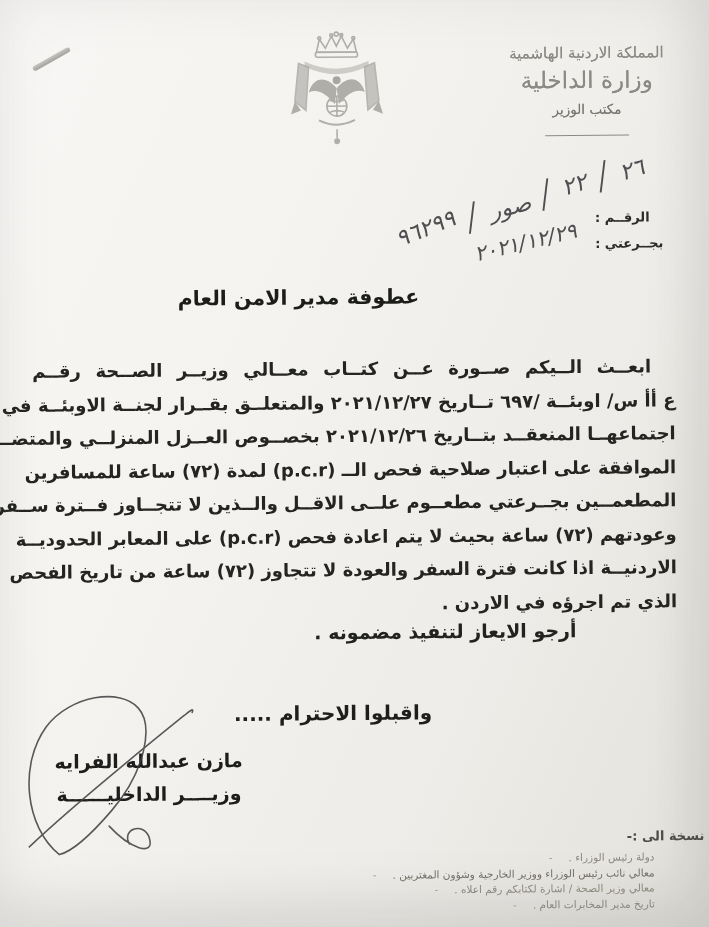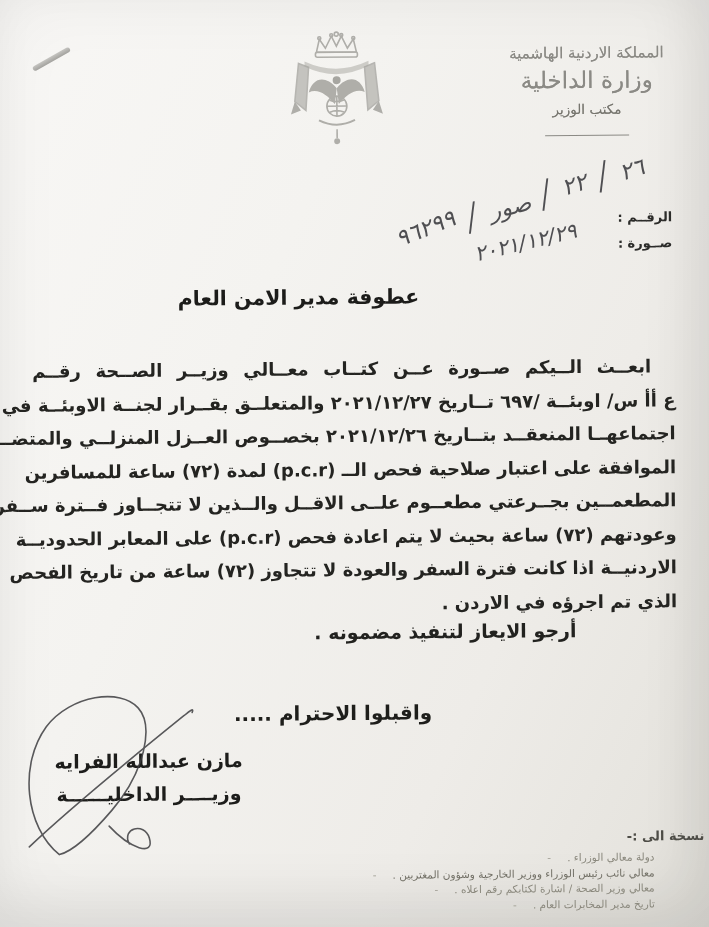--- a/index.html
+++ b/index.html
@@ -26,21 +26,21 @@
   .hand-number{position:absolute;left:393px;top:190px;width:258px;display:flex;direction:ltr;
     justify-content:space-between;align-items:baseline;transform:rotate(-17deg);
     font-size:23px;font-style:italic;color:#4f4f52;letter-spacing:1px;}
   .hand-number .slash{transform:rotate(14deg) scaleY(1.7);font-style:normal;}
   .hand-number span:nth-child(1){transform:translateY(-3px) rotate(-4deg);}
   .hand-number span:nth-child(3){transform:translateY(2px) rotate(3deg);}
   .hand-number span:nth-child(7){transform:translateY(3px);}
   .hand-date{position:absolute;left:430px;top:232px;width:195px;direction:ltr;text-align:center;
     transform:rotate(-13deg);font-size:21px;font-style:italic;color:#4f4f52;letter-spacing:3px;}
 
-  .meta-labels{position:absolute;right:12px;top:212px;width:100px;direction:rtl;text-align:center;
+  .meta-labels{position:absolute;right:12px;top:212px;width:100px;direction:rtl;text-align:left;
     font-size:13px;font-weight:bold;color:#2c2c2a;}
   .meta-row{margin-bottom:11px;letter-spacing:.3px;}
 
   .recipient{position:absolute;left:140px;top:285px;width:320px;direction:rtl;text-align:center;
     font-size:20.5px;font-weight:bold;color:#1c1c1a;}
 
   .body-text{position:absolute;right:33px;left:33px;top:352px;direction:rtl;
     font-size:18px;font-weight:bold;color:#242421;}
   .body-line{height:33.5px;line-height:33.5px;text-align:justify;text-align-last:justify;
     white-space:nowrap;overflow:visible;}
@@ -113,21 +113,21 @@
       <span>صور</span>
       <span class="slash">/</span>
       <span>٢٢</span>
       <span class="slash">/</span>
       <span>٢٦</span>
     </div>
     <div class="hand-date">٢٠٢١/١٢/٢٩</div>
 
     <div class="meta-labels">
       <div class="meta-row">الرقــم :</div>
-      <div class="meta-row">صــورة :</div>
+      <div class="meta-row">بجــرعتي :</div>
     </div>
 
     <div class="recipient">عطوفة مدير الامن العام</div>
 
     <div class="body-text">
       <div class="body-line first">ابعــث الــيكم صــورة عــن كتــاب معــالي وزيــر الصــحة رقــم</div>
       <div class="body-line">ع أأ س/ اوبئــة /٦٩٧ تــاريخ ٢٠٢١/١٢/٢٧ والمتعلــق بقــرار لجنــة الاوبئــة في</div>
       <div class="body-line">اجتماعهــا المنعقــد بتــاريخ ٢٠٢١/١٢/٢٦ بخصــوص العــزل المنزلــي والمتضــمن</div>
       <div class="body-line">الموافقة على اعتبار صلاحية فحص الــ (p.c.r) لمدة (٧٢) ساعة للمسافرين</div>
       <div class="body-line">المطعمــين بجــرعتي مطعــوم علــى الاقــل والــذين لا تتجــاوز فــترة ســفرهم</div>
@@ -146,21 +146,21 @@
         <path d="M92 140 C 112 162, 138 172, 132 152 C 127 136, 104 142, 112 158"></path>
       </svg>
       <div class="sig-name">مازن عبدالله الفرايه</div>
       <div class="sig-title">وزيــــر الداخليــــــة</div>
     </div>
 
     <div class="copy-to">
       <div class="cc-heading">نسخة الى :-</div>
       <div class="cc-items">
         <div class="cc-item">
-          <span class="cc-text">دولة معالي الوزراء .</span>
+          <span class="cc-text">دولة رئيس الوزراء .</span>
           <span class="cc-dash">-</span>
         </div>
         <div class="cc-item">
           <span class="cc-text">معالي نائب رئيس الوزراء ووزير الخارجية وشؤون المغتربين .</span>
           <span class="cc-dash">-</span>
         </div>
         <div class="cc-item">
           <span class="cc-text">معالي وزير الصحة / اشارة لكتابكم رقم اعلاه .</span>
           <span class="cc-dash">-</span>
         </div>

